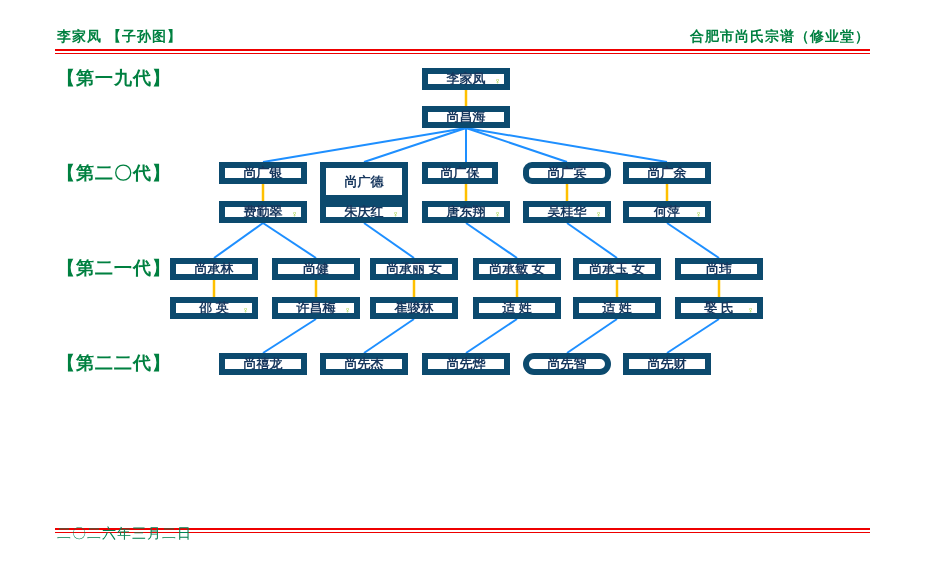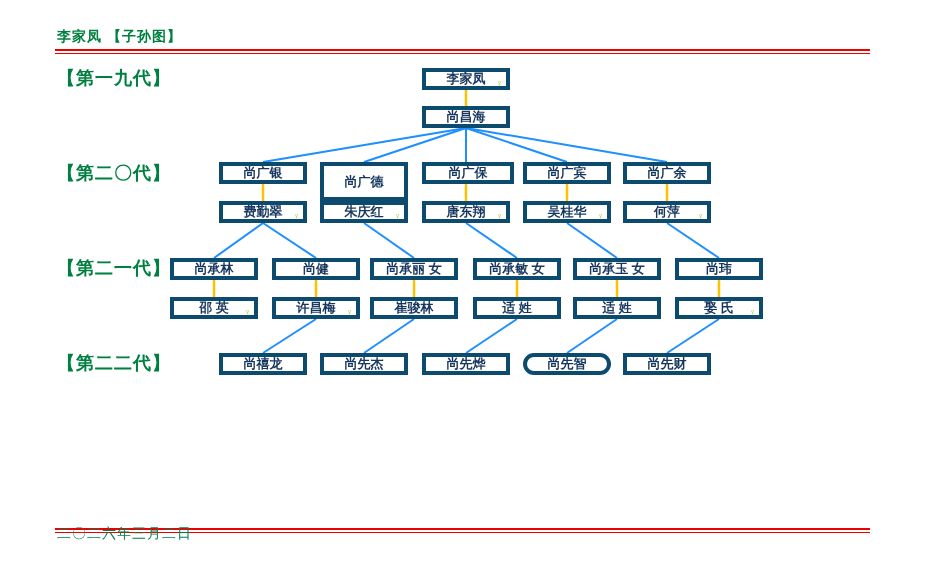--- a/index.html
+++ b/index.html
@@ -19,41 +19,42 @@
   }
   .rule-top{top:49px;}
   .rule-bottom{top:528px;}
   .gen-label{
     position:absolute;left:57px;font-size:18px;font-weight:bold;color:#008040;
     letter-spacing:1px;white-space:nowrap;
   }
   #edges{position:absolute;left:0;top:0;z-index:0;}
   .node{
     position:absolute;z-index:1;background:#ffffff;
-    border:4px solid #0c4a6e;box-sizing:border-box;
+    border:6px solid #0c4a6e;box-sizing:border-box;
     color:#17375E;font-size:13px;font-weight:bold;
     display:flex;align-items:center;justify-content:center;
     white-space:nowrap;cursor:pointer;
   }
   .node .fmark{
     position:absolute;right:3px;bottom:-2px;
     font-size:9px;font-weight:normal;color:#99CC33;line-height:1;
   }
   .ftr-text{
     position:absolute;top:525px;font-size:14px;color:#008050;
     letter-spacing:1px;white-space:nowrap;
   }
   .ftr-date{left:57px;}
   .ftr-credit{left:190px;}
 </style>
 </head>
 <body>
 
 <div id="page">
   <div class="hdr-title hdr-left">李家凤 【子孙图】</div>
+  <div class="hdr-title hdr-right">合肥市尚氏宗谱（修业堂）</div>
   <div class="rule rule-top"></div>
 
   <svg id="edges" width="926" height="580">
       <line x1="466" y1="128" x2="263" y2="162" stroke="#1E8FFF" stroke-width="2"></line>
       <line x1="466" y1="128" x2="364" y2="162" stroke="#1E8FFF" stroke-width="2"></line>
       <line x1="466" y1="128" x2="466" y2="162" stroke="#1E8FFF" stroke-width="2"></line>
       <line x1="466" y1="128" x2="567" y2="162" stroke="#1E8FFF" stroke-width="2"></line>
       <line x1="466" y1="128" x2="667" y2="162" stroke="#1E8FFF" stroke-width="2"></line>
       <line x1="263" y1="223" x2="214" y2="258" stroke="#1E8FFF" stroke-width="2"></line>
       <line x1="263" y1="223" x2="316" y2="258" stroke="#1E8FFF" stroke-width="2"></line>
@@ -92,24 +93,24 @@
       </div>
       <div class="node" style="left: 422px; top: 106px; width: 88px; height: 22px;">
         <span>尚昌海</span>
       </div>
       <div class="node" style="left: 219px; top: 162px; width: 88px; height: 22px;">
         <span>尚广银</span>
       </div>
       <div class="node" style="left: 320px; top: 162px; width: 88px; height: 39px;">
         <span>尚广德</span>
       </div>
-      <div class="node" style="left: 422px; top: 162px; width: 92px; height: 22px; align-items: center;">
+      <div class="node" style="left: 422px; top: 162px; width: 76px; height: 22px; align-items: center;">
         <span>尚广保</span>
       </div>
-      <div class="node" style="left: 523px; top: 162px; width: 88px; height: 22px;">
+      <div class="node" style="left: 523px; top: 162px; width: 88px; height: 22px; border-radius: 9px;">
         <span>尚广宾</span>
       </div>
       <div class="node" style="left: 623px; top: 162px; width: 88px; height: 22px;">
         <span>尚广余</span>
       </div>
       <div class="node" style="left: 219px; top: 201px; width: 88px; height: 22px;">
         <span>费勤翠</span>
         <span class="fmark">♀</span>
       </div>
       <div class="node" style="left: 320px; top: 201px; width: 88px; height: 22px;">

